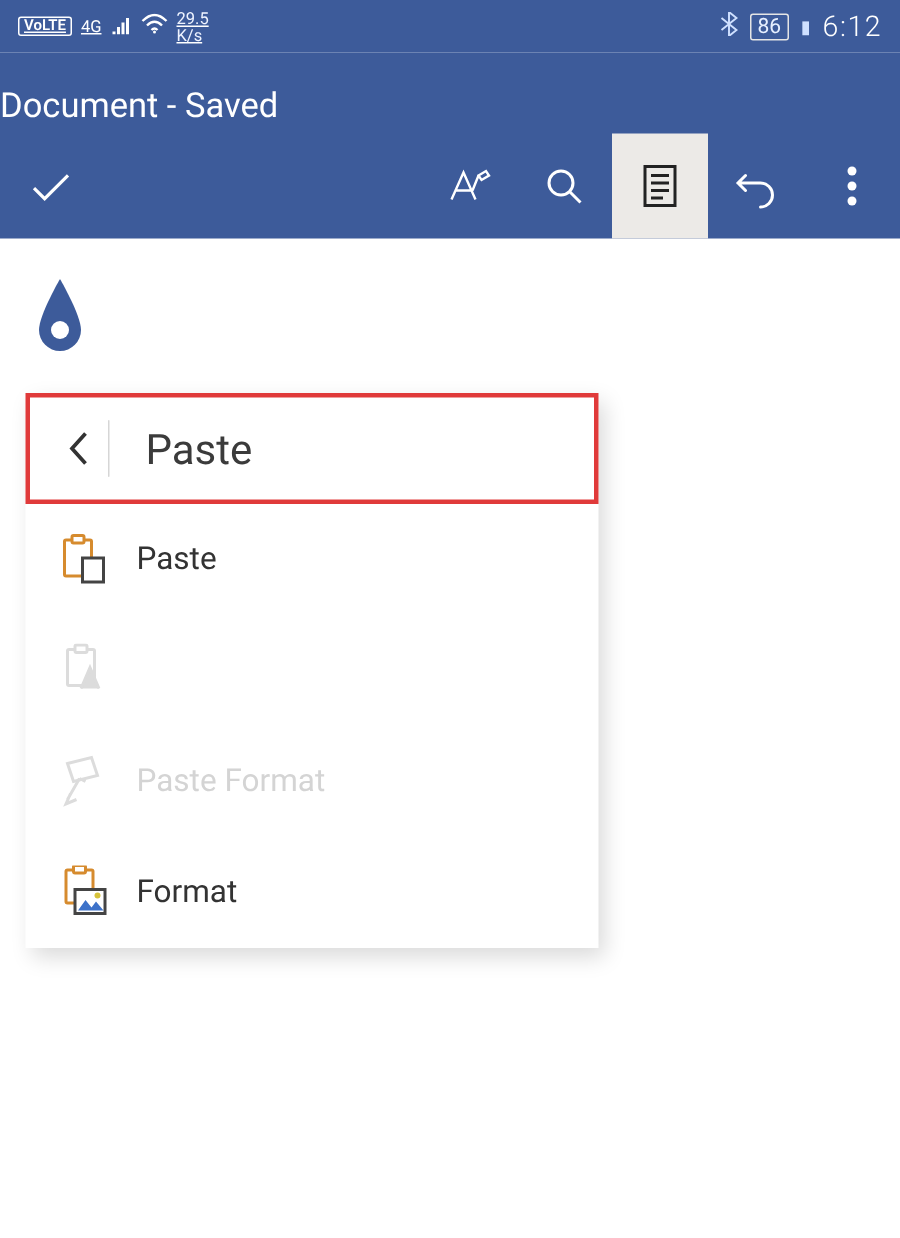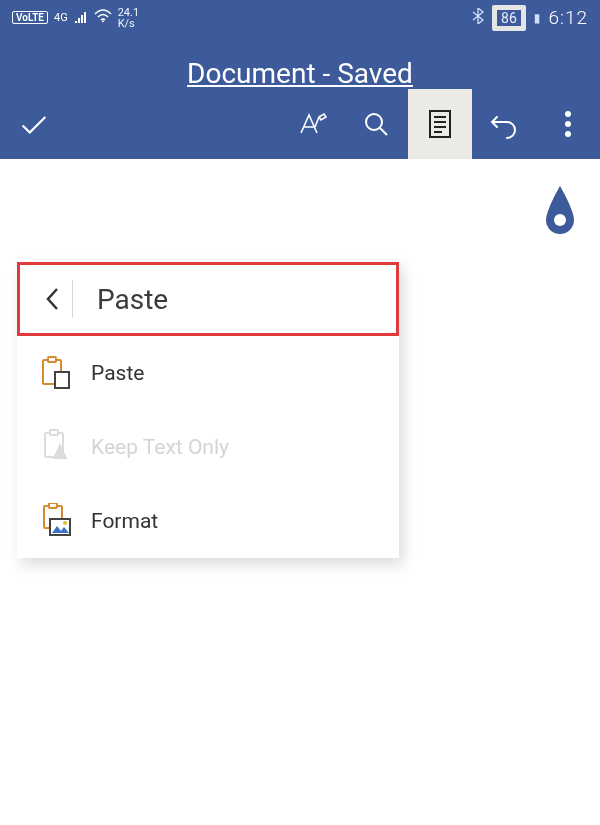--- a/index.html
+++ b/index.html
@@ -15,41 +15,39 @@
     background: #3b5998;
     background: #3b5a9a;
     background: #3d5b9a;
     display: flex;
     align-items: center;
     justify-content: space-between;
     padding: 0 12px;
     color: #fff;
     font-size: 15px;
   }
-  .status-left { display:flex; align-items:center; gap:6px; }
+  .status-left { display:flex; align-items:center; gap:6px;text-decoration:underline; }
   .status-right { display:flex; align-items:center; gap:8px; }
   .volte {
     font-size: 10px;
     border: 1px solid #fff;
     padding: 0 3px;
     border-radius: 2px;
     font-weight: 600;
   }
   .app-bar {
     background: #3d5b9a;
     height: 124px;
     color: #fff;
     position: relative;
   }
   .app-title {
-    text-align: center;
-    font-size: 28px;
+    font-size: 23px;
     padding-top: 22px;
     font-weight: 400;
-    text-decoration: underline;
   }
   .toolbar {
     position: absolute;
     bottom: 0;
     left: 0;
     right: 0;
     height: 70px;
     display: flex;
     align-items: center;
   }
@@ -67,21 +65,20 @@
     height: 70px;
     display:flex;
     align-items:center;
     justify-content:center;
   }
   .tool-btn.active {
     background: #eceae7;
   }
   .content {
     padding: 25px 22px 0 22px;
-    text-align: right;
   }
   .drop-icon { margin-bottom: 20px; }
   .panel {
     width: 382px;
     background: #fff;
     box-shadow: 4px 6px 14px rgba(0,0,0,0.15);
     margin-left: -5px;
   }
   .panel-header {
     height: 74px;
@@ -107,21 +104,21 @@
     padding: 0 22px;
     gap: 18px;
     font-size: 21px;
     color: #333;
   }
   .menu-item.disabled { color: #d4d4d4; }
   .menu-item .icon-slot { width: 34px; display:flex; justify-content:center; }
   .clock { font-size: 19px; font-weight:300; letter-spacing: 1px;}
   .batt {
     font-size: 14px;
-    border: 5px solid #e5e5e5;
+    border: 1px solid #e5e5e5;
     padding: 0 4px;
     border-radius: 2px;
     color:#e6efff;
   }
   .kps {
     font-size: 11px;
     line-height: 11px;
     display:flex;
     flex-direction: column;
     color:#eef3ff;
@@ -139,21 +136,21 @@
           <path fill="#fff" d="M1 10h2v2H1zM4 7h2v5H4zM7 4h2v8H7zM10 1h2v11h-2z"></path>
         </svg>
     </span>
     <span>
       <svg width="18" height="14" viewBox="0 0 18 14">
           <path fill="none" stroke="#fff" stroke-width="1.6" d="M1 5 Q9 -3 17 5 M4 8 Q9 3 14 8 M7 11 Q9 9 11 11"></path>
           <circle cx="9" cy="12.3" r="1" fill="#fff"></circle>
         </svg>
     </span>
     <span class="kps">
-      <span>24.1</span>
+      <span>29.5</span>
       <span>K/s</span>
     </span>
   </div>
   <div class="status-right">
     <span>
       <svg width="12" height="16" viewBox="0 0 12 16">
           <path fill="none" stroke="#cfe0ff" stroke-width="1.3" d="M6 0v16l5-4-10-8M6 0l5 4-10 8"></path>
         </svg>
     </span>
     <span class="batt">86</span>
@@ -235,23 +232,31 @@
 
 
     <div class="menu-item disabled">
       <span class="icon-slot">
         <svg width="32" height="36" viewBox="0 0 32 36">
           <rect x="5" y="4" width="18" height="24" rx="1" fill="none" stroke="#dcdcdc" stroke-width="2"></rect>
           <rect x="10" y="1" width="8" height="5" rx="1" fill="#fff" stroke="#dcdcdc" stroke-width="2"></rect>
           <path fill="#dcdcdc" d="M14 30 L20 16 L26 30 M16.5 25 H23.5" stroke="#dcdcdc" stroke-width="2"></path>
         </svg>
       </span>
-      <span>Keep Text Only</span>
-    </div>
-
+    </div>
+
+    <div class="menu-item disabled">
+      <span class="icon-slot">
+        <svg width="34" height="36" viewBox="0 0 34 36">
+          <path fill="none" stroke="#dcdcdc" stroke-width="2" d="M6 6 l16 -4 l4 12 l-16 4 z"></path>
+          <path fill="none" stroke="#dcdcdc" stroke-width="2" d="M14 16 l-8 14 M14 16 l4 2 M8 26 l-3 7 l7 -3"></path>
+        </svg>
+      </span>
+      <span>Paste Format</span>
+    </div>
 
     <div class="menu-item">
       <span class="icon-slot">
         <svg width="34" height="36" viewBox="0 0 34 36">
           <rect x="5" y="3" width="18" height="22" rx="1" fill="none" stroke="#d68b2e" stroke-width="2"></rect>
           <rect x="10" y="0" width="8" height="5" rx="1" fill="#fff" stroke="#d68b2e" stroke-width="2"></rect>
           <rect x="11" y="16" width="20" height="16" fill="#fff" stroke="#444" stroke-width="2"></rect>
           <path fill="#3d72c9" d="M13 30 l5 -7 l4 5 l3 -4 l5 6 z"></path>
           <circle cx="26" cy="20" r="2" fill="#d6c23a"></circle>
         </svg>

